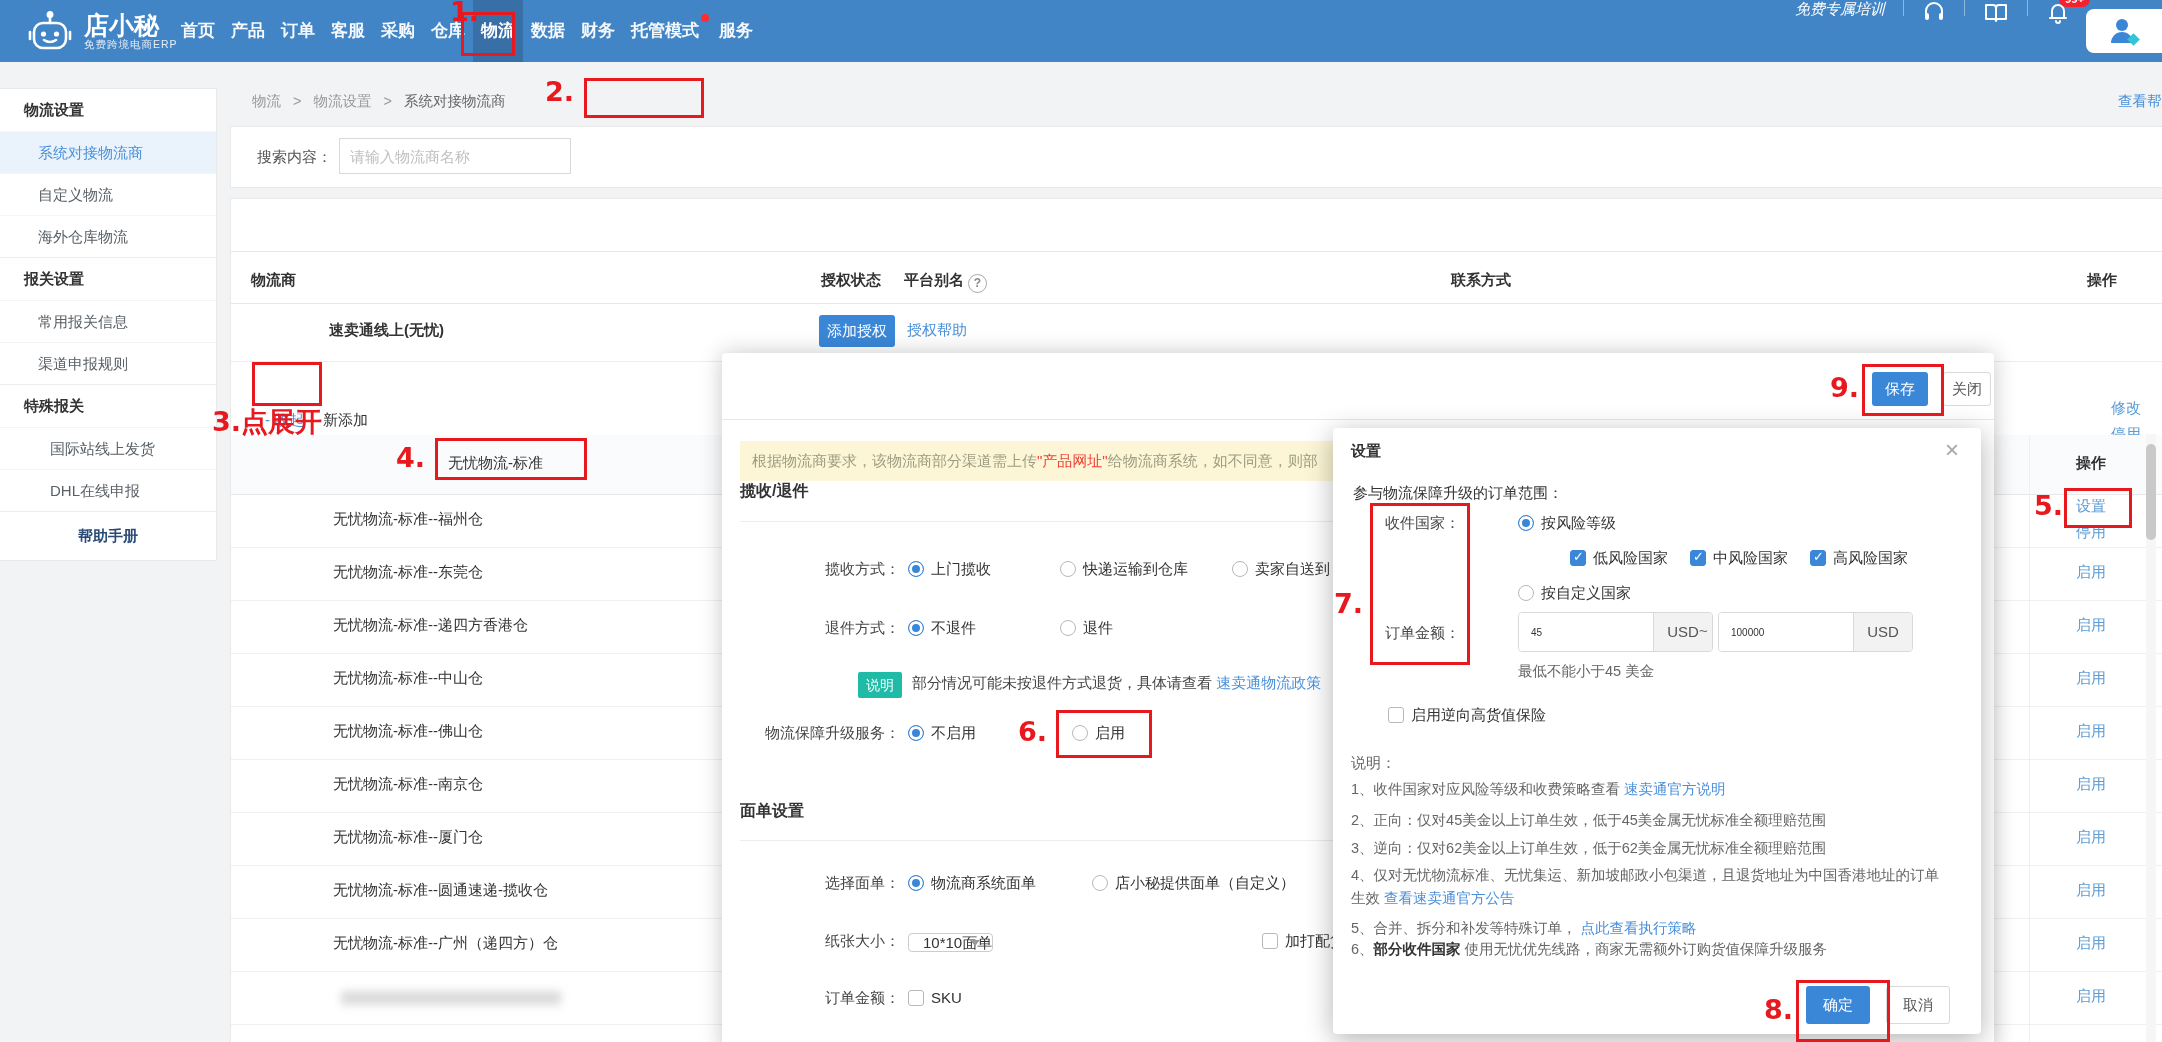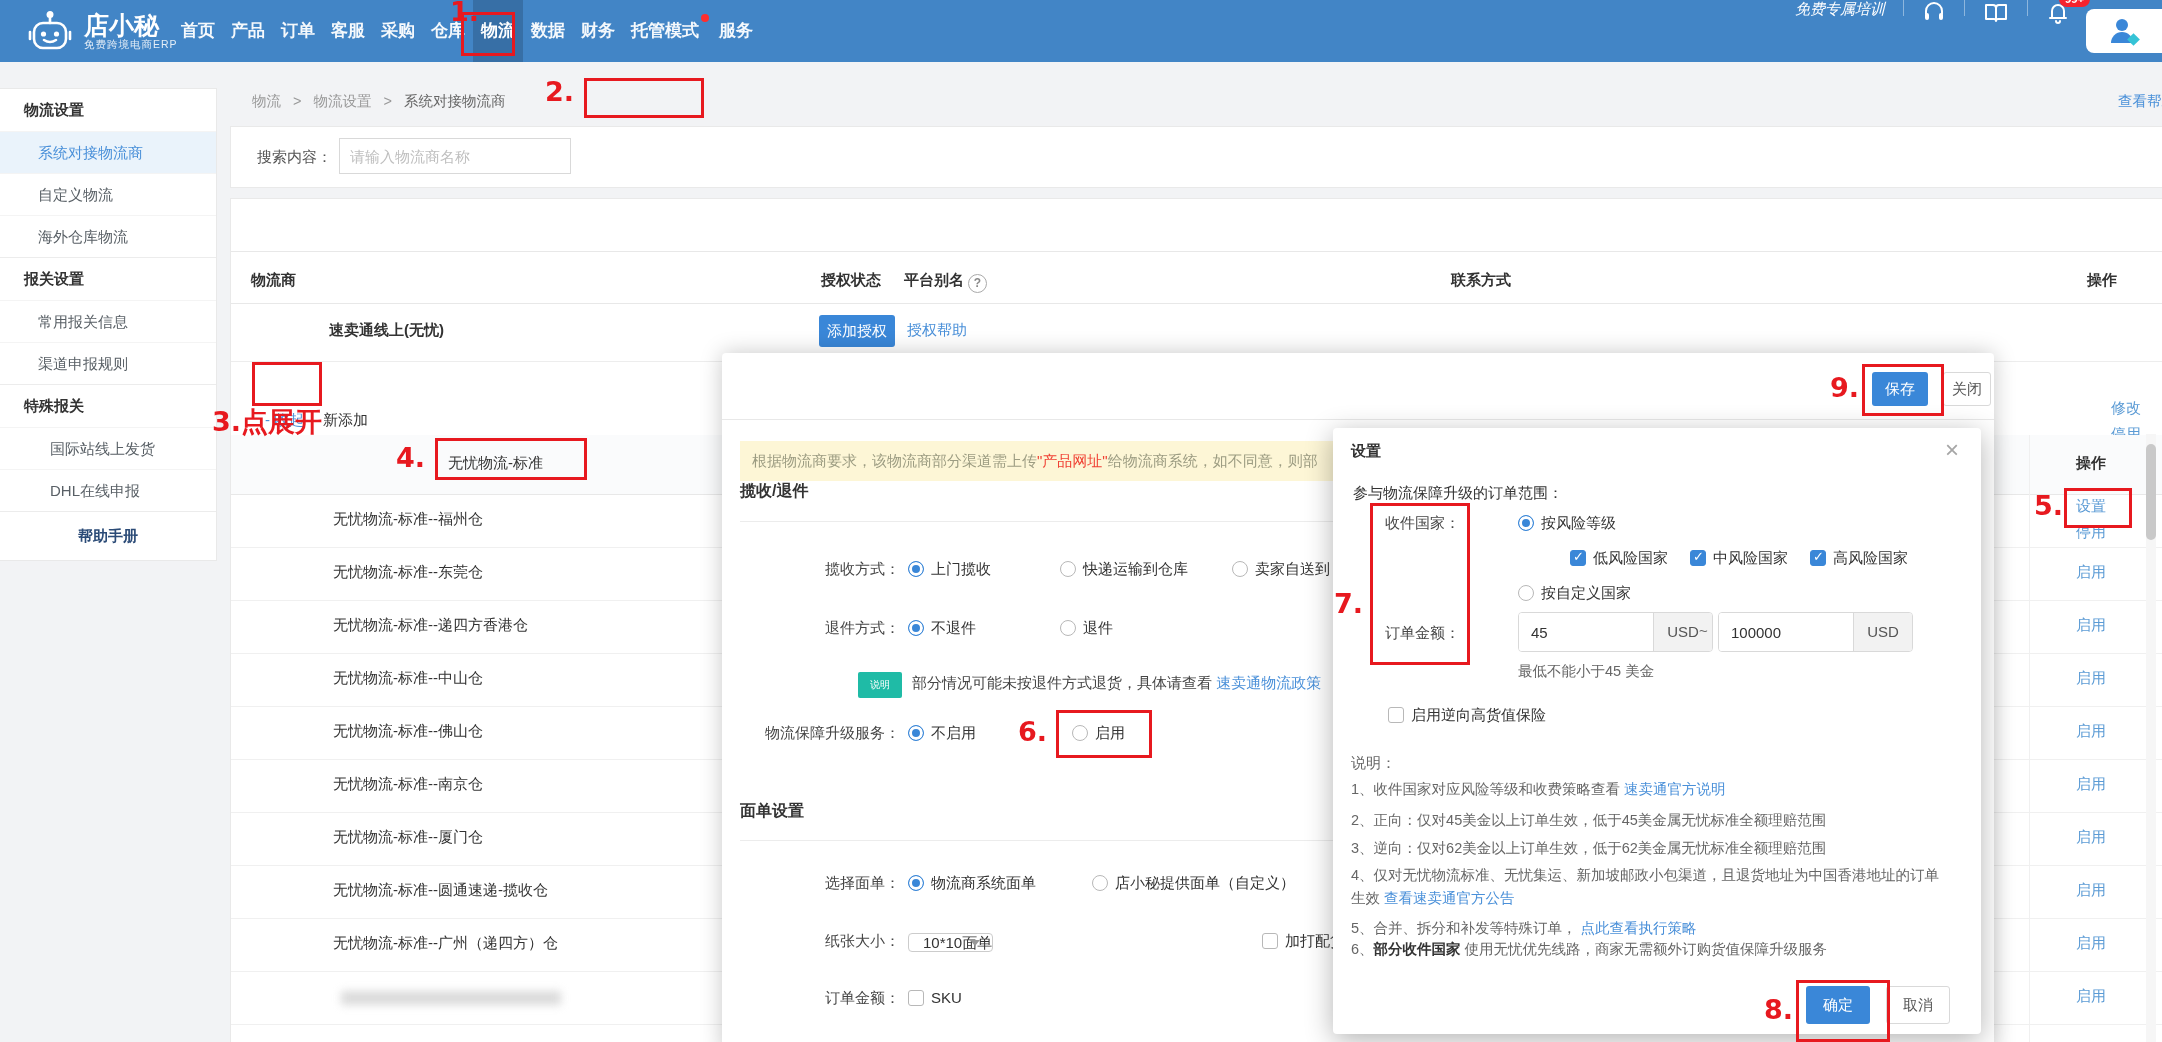--- a/index.html
+++ b/index.html
@@ -49,21 +49,21 @@
   .modal{position:absolute;left:722px;top:353px;width:1272px;height:700px;background:#fff;box-shadow:0 0 22px rgba(0,0,0,.22);border-radius:4px 4px 0 0;z-index:30;}
   .notice{position:absolute;left:18px;top:88px;width:1224px;height:40px;background:#fdf6d6;color:#9c9c82;line-height:40px;padding-left:12px;white-space:nowrap;overflow:hidden;}
   .sec-t{position:absolute;left:18px;font-size:16px;font-weight:700;color:#333;}
   .sec-line{position:absolute;left:18px;width:1236px;border-top:1px solid #ececec;}
   .flabel{position:absolute;width:160px;text-align:right;color:#454545;}
   .opt{white-space:nowrap;color:#333;}
   .dialog{position:absolute;left:1333px;top:428px;width:648px;height:606px;background:#fff;box-shadow:0 6px 28px rgba(0,0,0,.3);border-radius:4px;z-index:40;}
   .note{position:absolute;left:18px;font-size:14.5px;color:#666;white-space:nowrap;}
   .usd{display:inline-block;width:58px;height:38px;line-height:38px;text-align:center;background:#f2f2f2;border-left:1px solid #d9d9d9;color:#555;vertical-align:top;}
   .amt{display:inline-flex;border:1px solid #d9d9d9;border-radius:4px;overflow:hidden;height:40px;box-sizing:border-box;}
-  .amt input{border:none;width:110px;padding:0 12px;font-size:15px;color:#333;outline:none;font-family:inherit;}
+  .amt input{border:none;width:110px;padding:0 12px;font-size:10px;color:#333;outline:none;font-family:inherit;}
   
   .rbox{position:absolute;border:3px solid #e7191f;z-index:100;pointer-events:none;}
   .rnum{position:absolute;color:#e7191f;font-weight:700;font-size:27px;z-index:100;pointer-events:none;font-family:"DejaVu Sans",sans-serif;}
   .blurbar{position:absolute;width:220px;height:14px;background:#cfcfcf;filter:blur(4px);opacity:.75;}
   svg{display:block;}
 </style>
 </head>
 <body>
 
 <div id="app">
@@ -261,21 +261,21 @@
     <span class="ab opt" style="left:186px;top:207px;"><span class="radio on"></span><span>上门揽收</span></span>
     <span class="ab opt" style="left:338px;top:207px;"><span class="radio"></span><span>快递运输到仓库</span></span>
     <span class="ab opt" style="left:510px;top:207px;"><span class="radio"></span><span>卖家自送到</span></span>
 
     
     <span class="flabel" style="left:18px;top:266px;">退件方式：</span>
     <span class="ab opt" style="left:186px;top:266px;"><span class="radio on"></span><span>不退件</span></span>
     <span class="ab opt" style="left:338px;top:266px;"><span class="radio"></span><span>退件</span></span>
 
     
-    <span class="ab" style="left:136px;top:319px;width:44px;height:26px;background:#1fbba6;color:#fff;border-radius:2px;text-align:center;line-height:26px;font-size:10px;">说明</span>
+    <span class="ab" style="left:136px;top:319px;width:44px;height:26px;background:#1fbba6;color:#fff;border-radius:2px;text-align:center;line-height:26px;font-size:14px;">说明</span>
     <span class="ab" style="left:190px;top:321px;color:#454545;"><span>部分情况可能未按退件方式退货，具体请查看 </span><span class="lnk">速卖通物流政策</span></span>
 
     
     <span class="flabel" style="left:18px;top:371px;">物流保障升级服务：</span>
     <span class="ab opt" style="left:186px;top:371px;"><span class="radio on"></span><span>不启用</span></span>
     <span class="ab opt" style="left:350px;top:371px;"><span class="radio"></span><span>启用</span></span>
 
     <div class="sec-t" style="top:448px;">面单设置</div>
     <div class="sec-line" style="top:487px;"></div>
 

